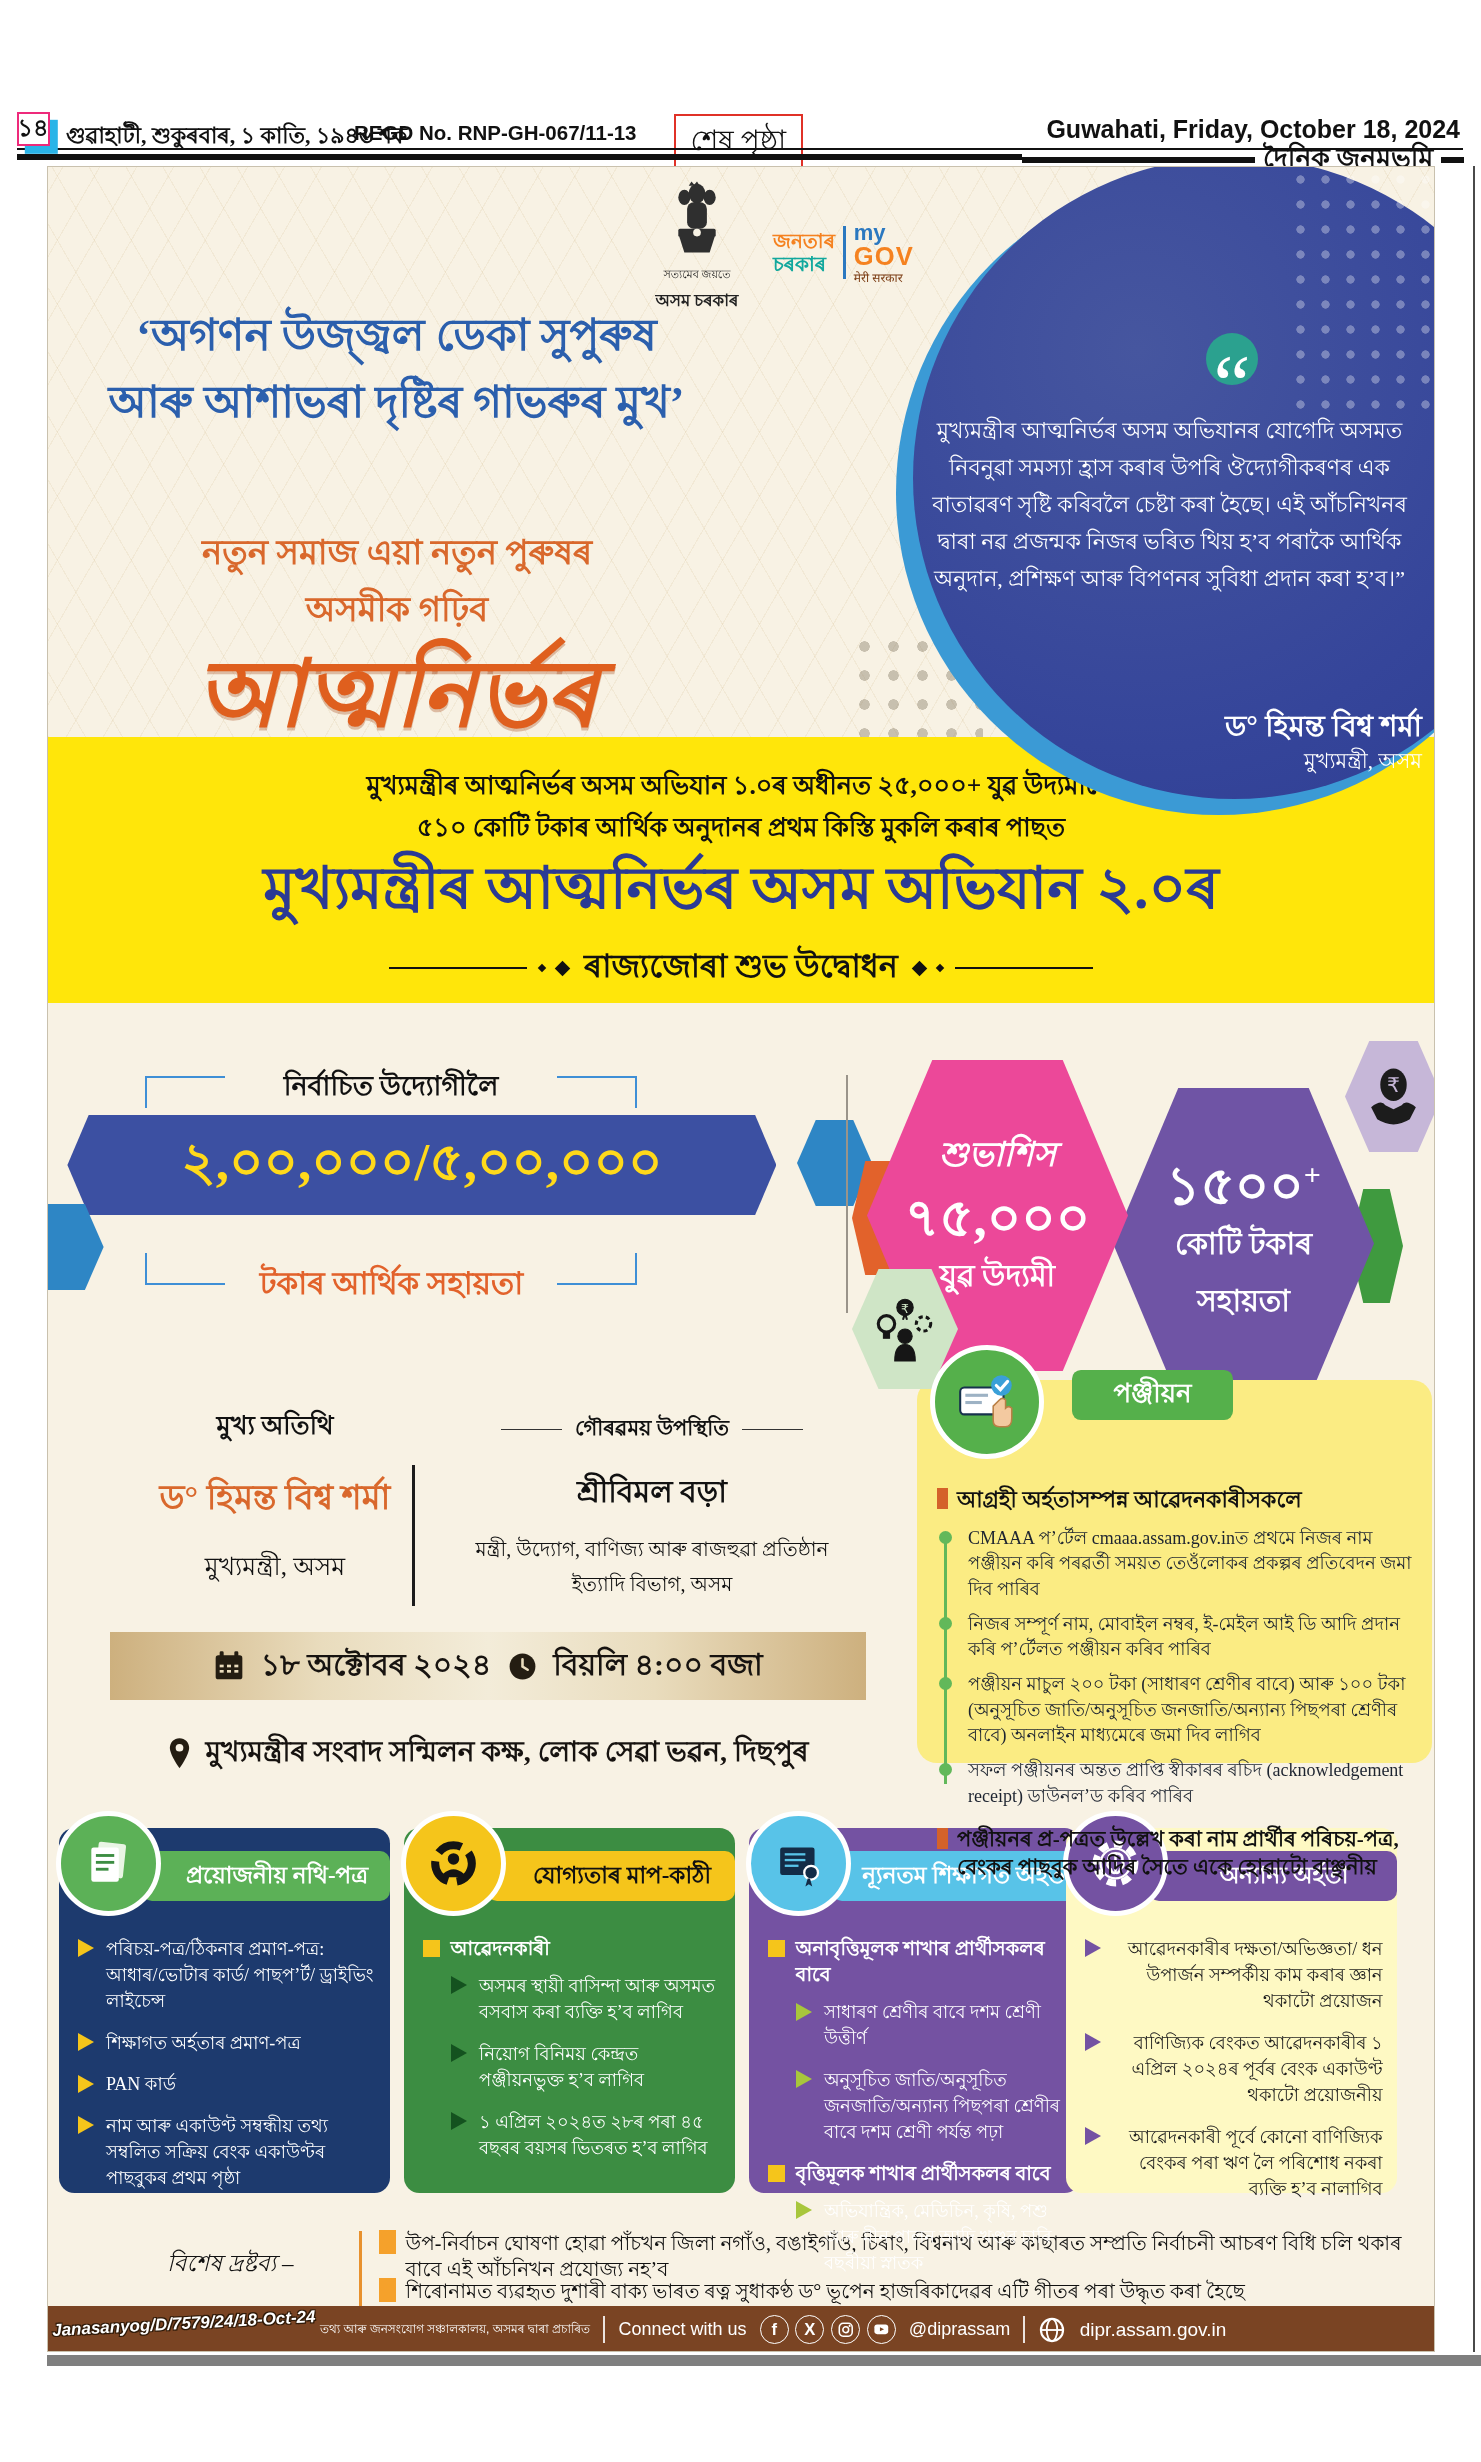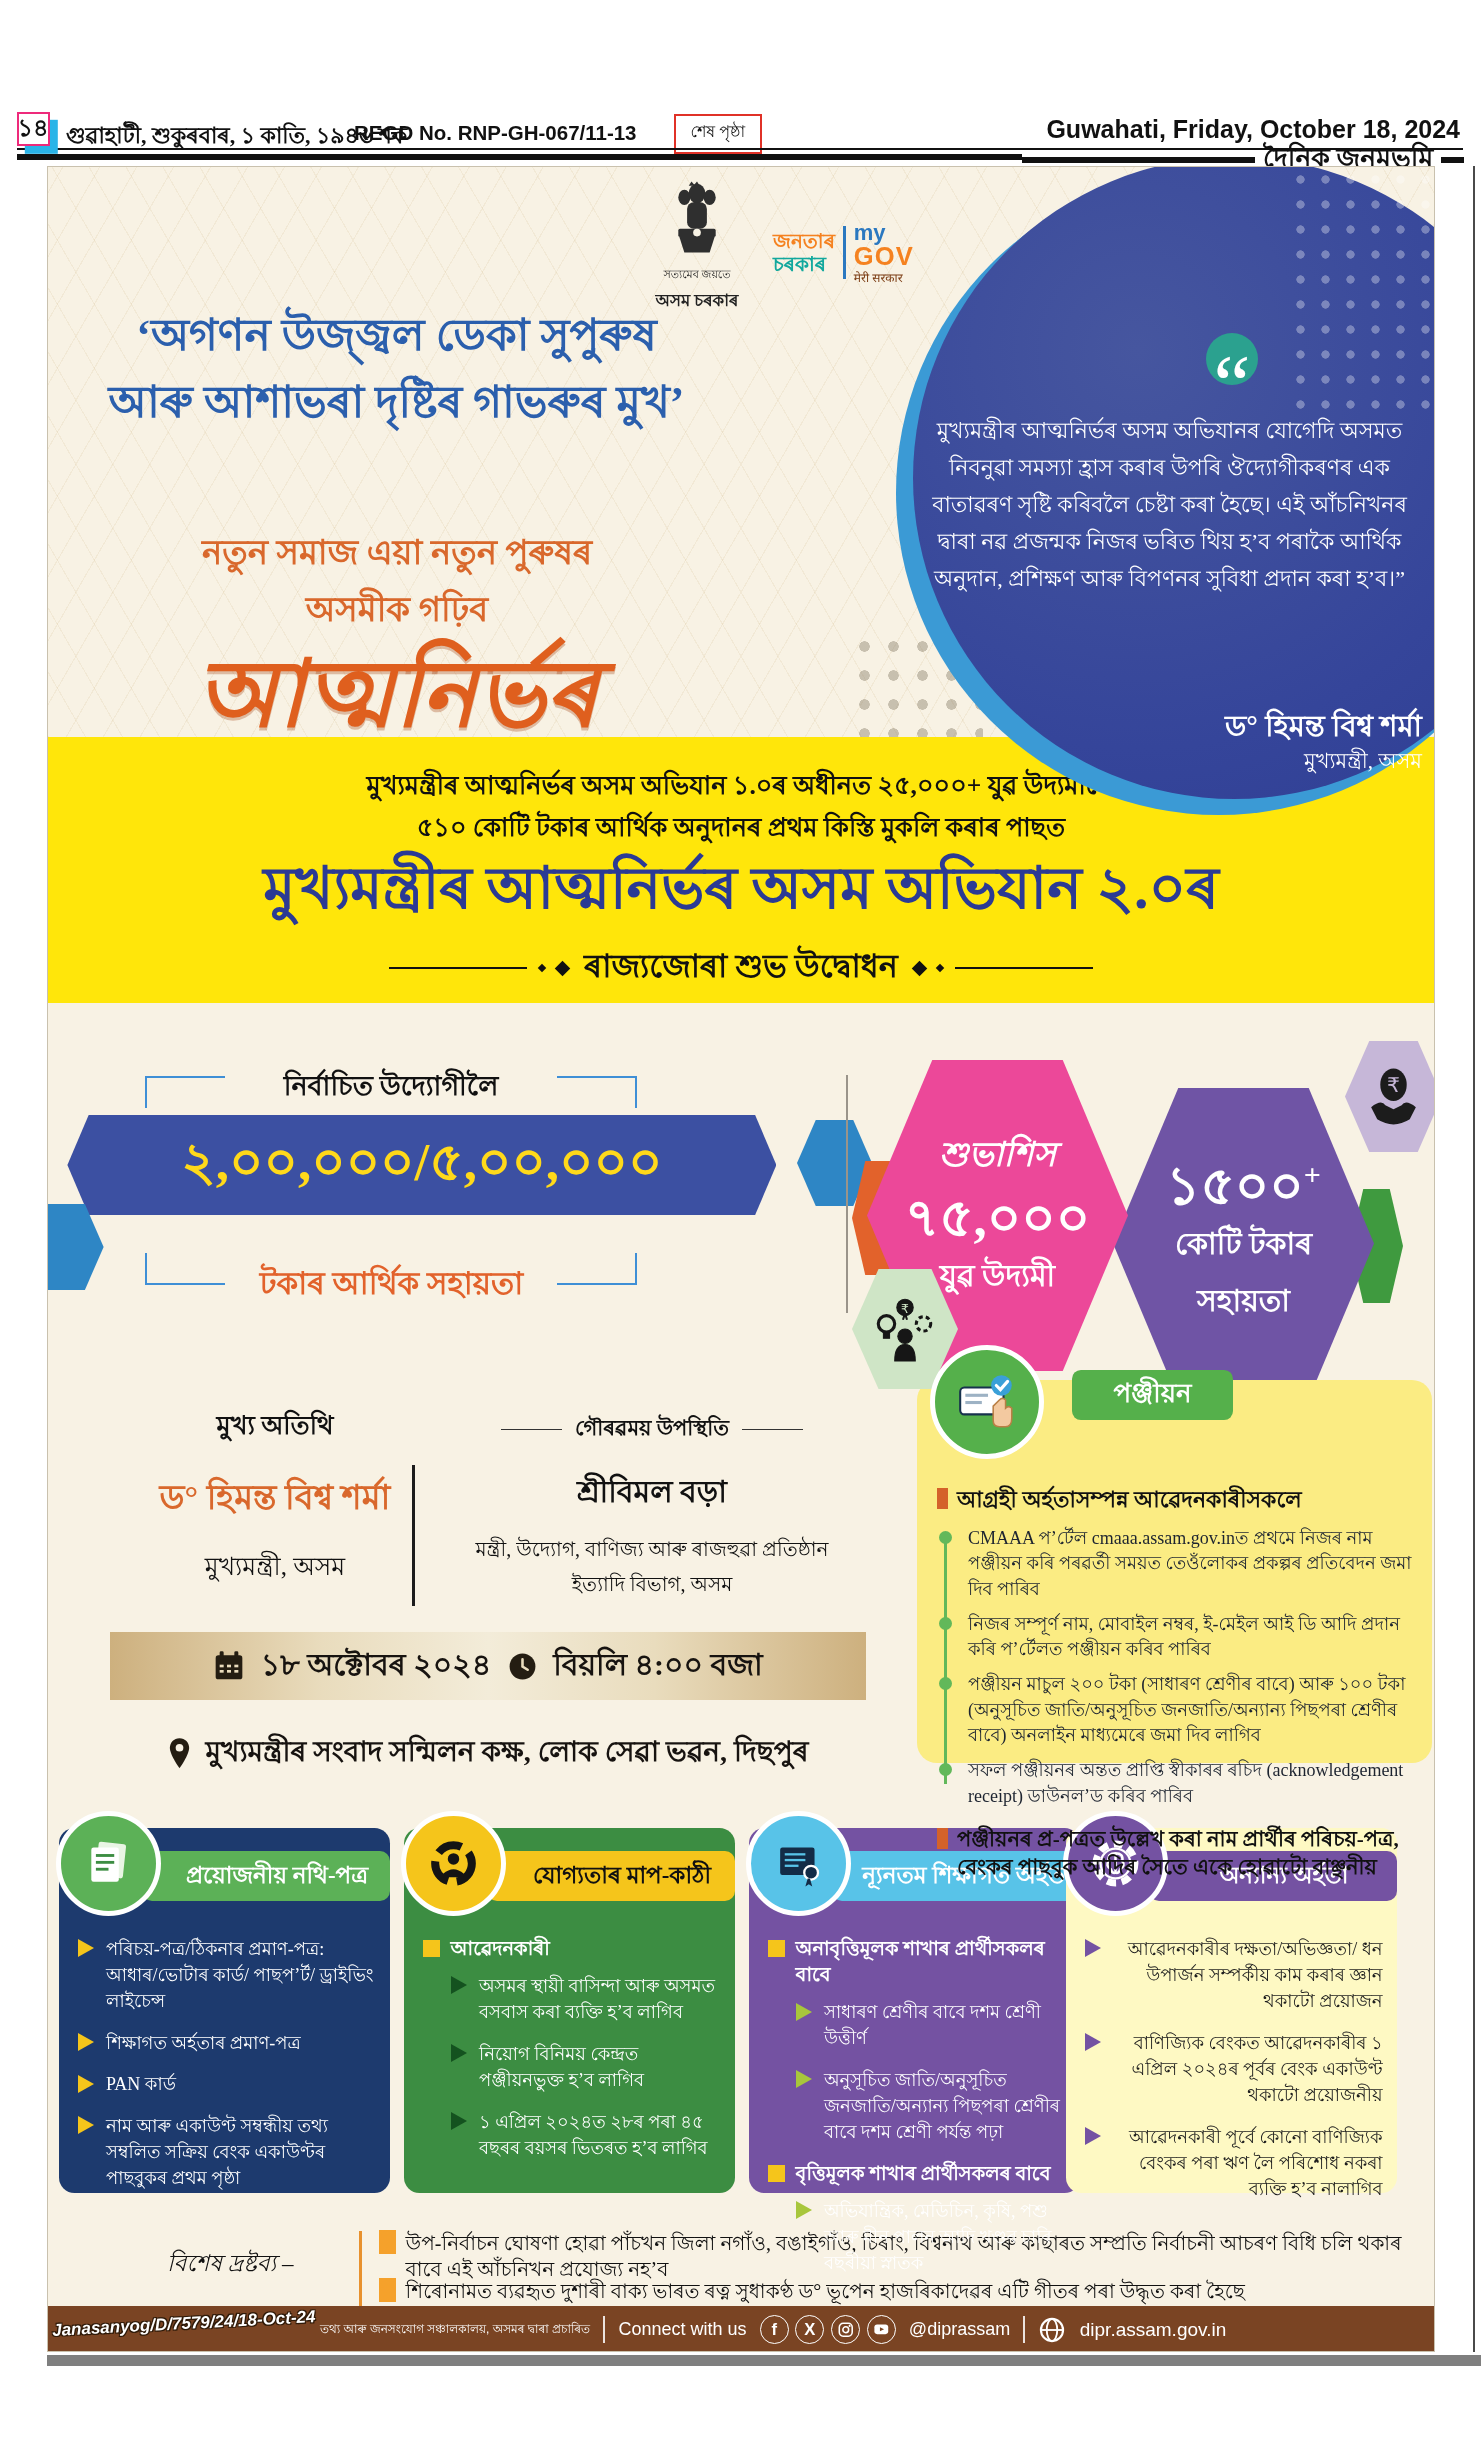--- a/index.html
+++ b/index.html
@@ -5,21 +5,21 @@
   * { margin:0; padding:0; box-sizing:border-box; }
   body { background:#ffffff; font-family:"Liberation Serif", serif; }
   .page { position:relative; width:1481px; height:2462px; background:#fff; overflow:hidden; }
 
   
   .pagenum-box { position:absolute; left:16.6px; top:112px; width:33px; height:34px; background:#fff;
     border:2.8px solid #ee2a7b; box-shadow:7.8px 7.8px 0 #2ab4e8; display:flex; align-items:center; justify-content:center;
     font-size:24px; font-weight:bold; color:#111; z-index:3; }
   .edition { position:absolute; left:66px; top:118px; font-size:22px; font-weight:bold; color:#111; }
   .regd { position:absolute; left:354px; top:121px; font-size:20.5px; font-weight:bold; font-family:"Liberation Sans", sans-serif; color:#111; }
-  .lastpage { position:absolute; left:674px; top:114px; border:2.8px solid #e03127; padding:3.3px 14.4px 5.5px; font-size:16px; color:#111; background:#fff;text-align:right; }
+  .lastpage { position:absolute; left:674px; top:114px; border:2.8px solid #e03127; padding:3.3px 14.4px 5.5px; font-size:28px; color:#111; background:#fff;text-align:right; }
   .endate { position:absolute; right:21px; top:115px; font-size:25px; font-weight:bold; font-family:"Liberation Sans", sans-serif; color:#111; }
   .rule-thin { position:absolute; left:16.6px; right:17.7px; top:148px; height:1.7px; background:#111; }
   .rule-thick-left { position:absolute; left:16.6px; top:154px; width:1005px; height:6px; background:#111; }
   .masthead { position:absolute; left:1022px; top:145px; width:442px; height:29px; display:flex; align-items:center; gap:7.8px; }
   .mh-line { height:6px; background:#111; }
   .mh-line.grow { flex:1; }
   .mh-line.cap { width:23px; }
   .mh-title { font-size:26.6px; font-weight:bold; color:#111; white-space:nowrap; }
   .col-rule { position:absolute; left:1473px; top:166px; width:1.7px; height:2186px; background:#4a4a4a; }
   .gray-bar { position:absolute; left:47px; top:2355px; width:1434px; height:11px; background:#7f7f7f; }

